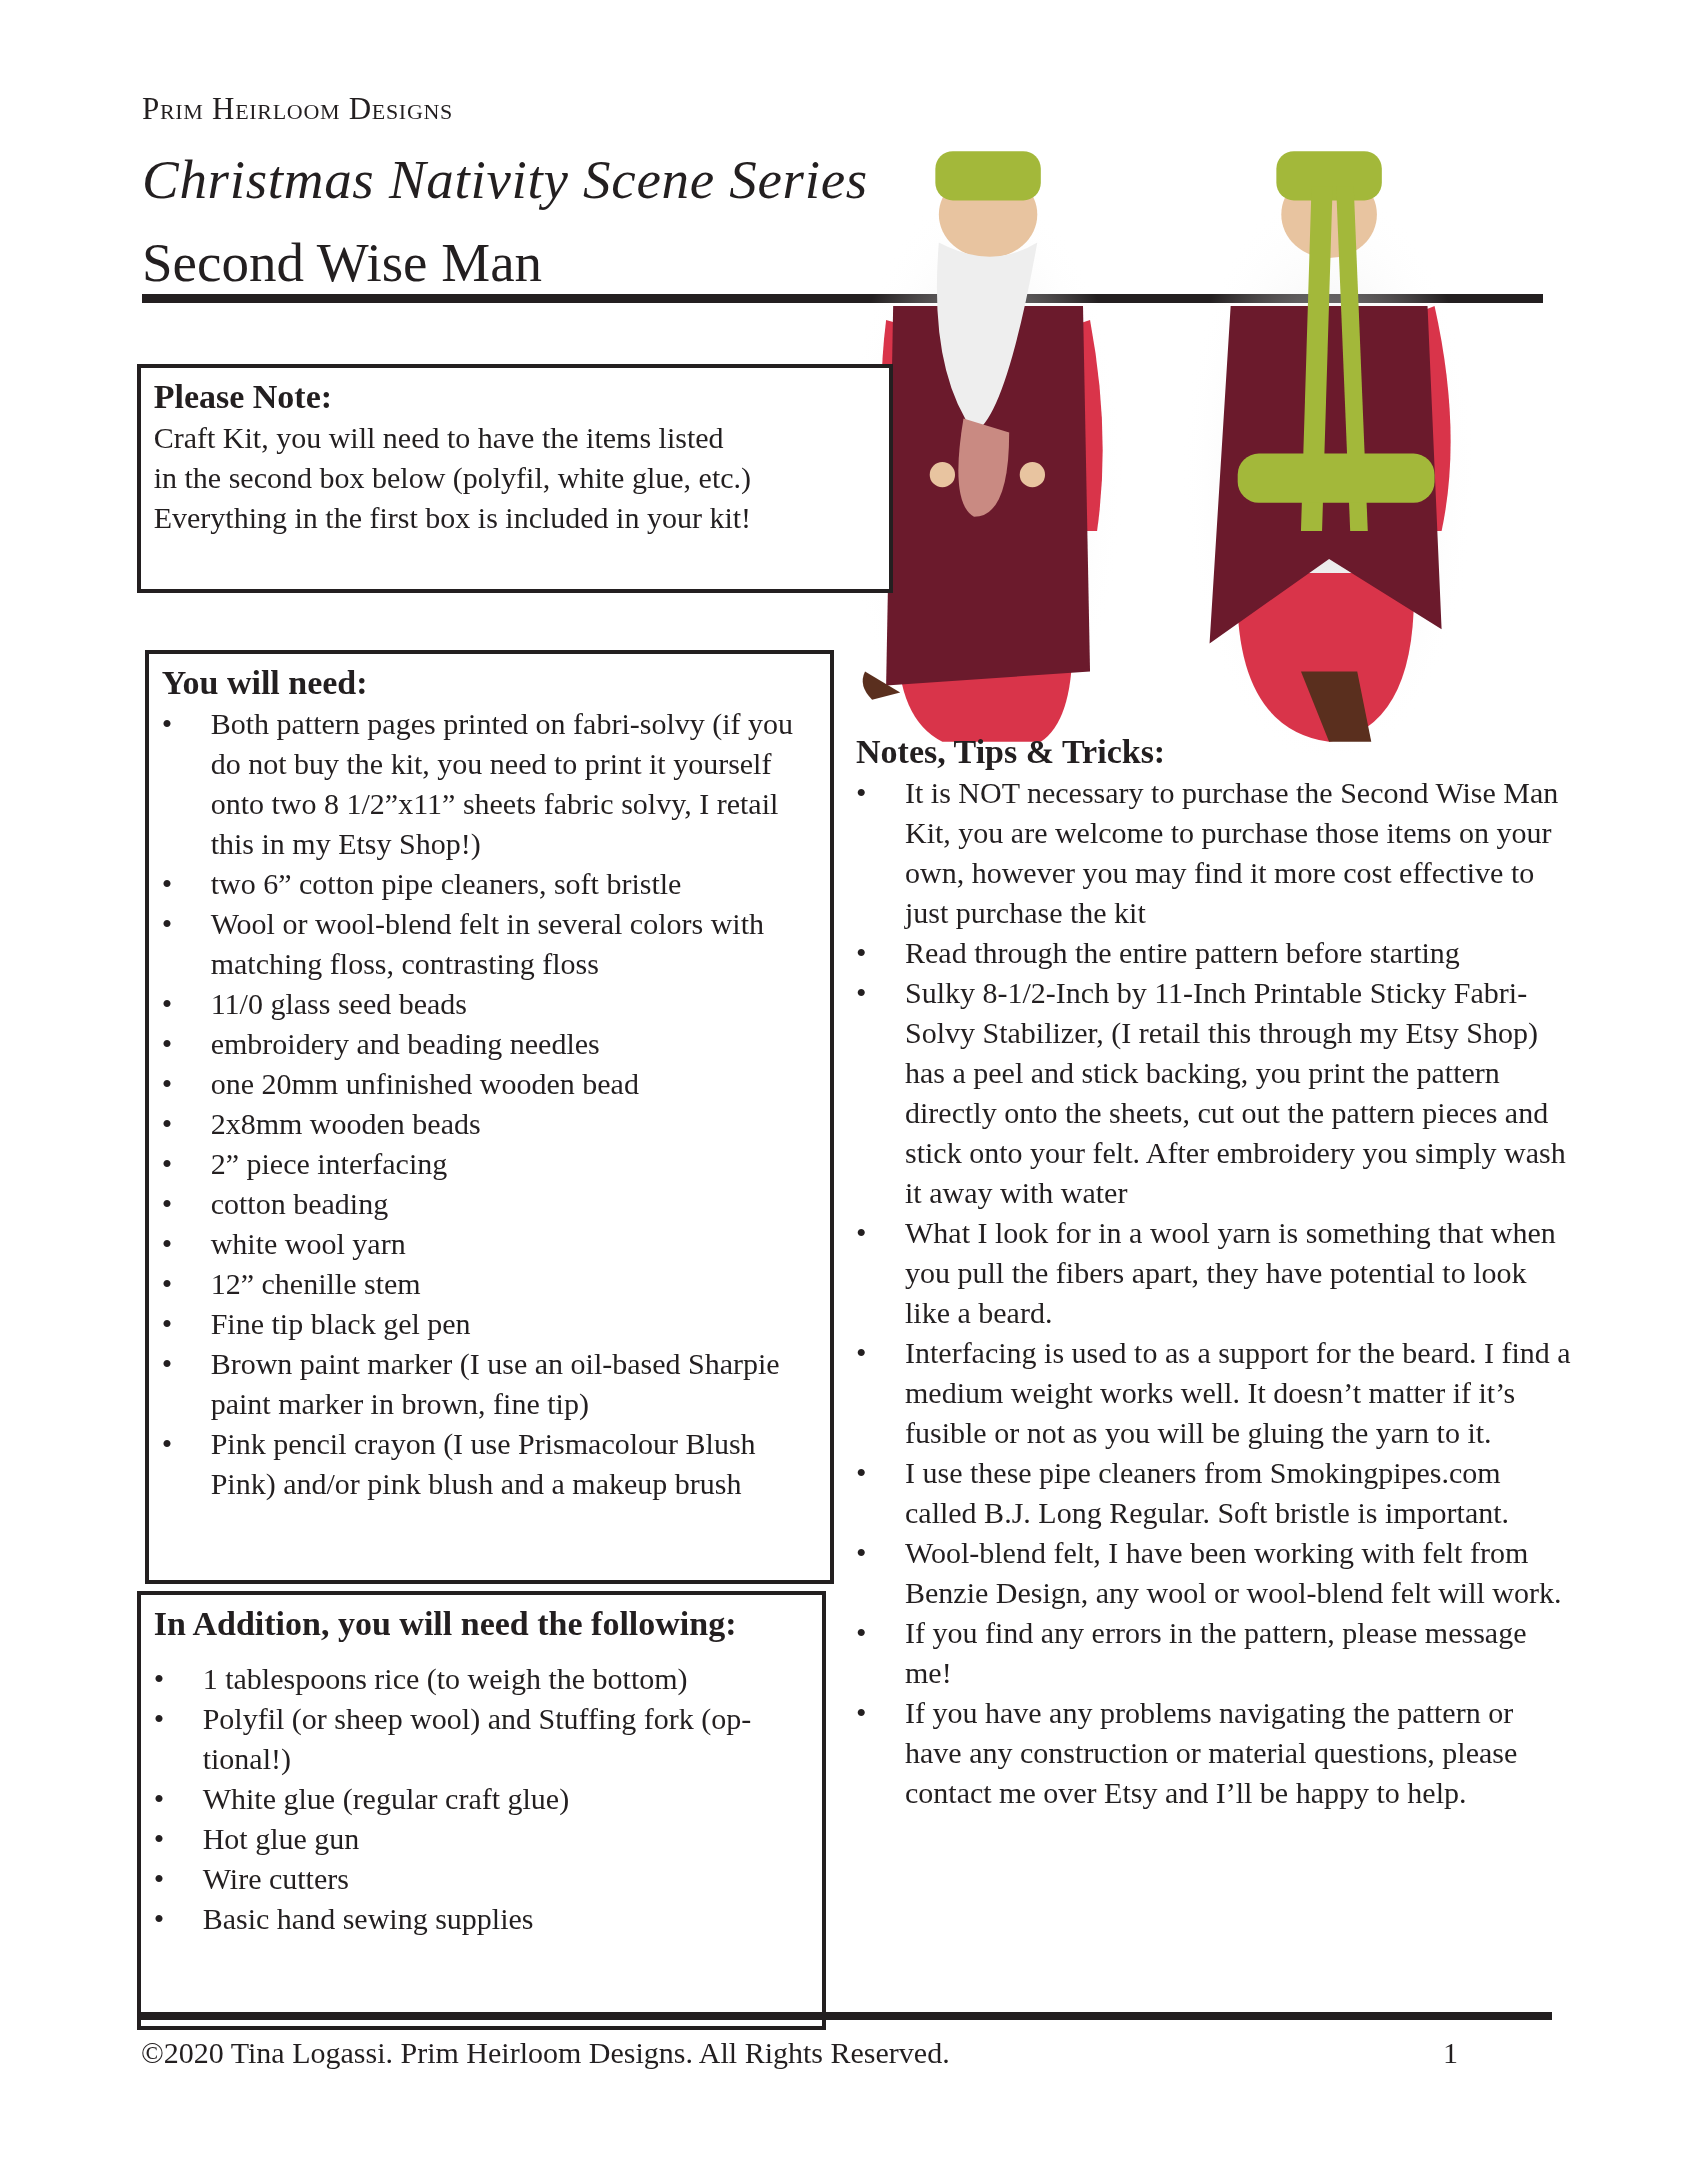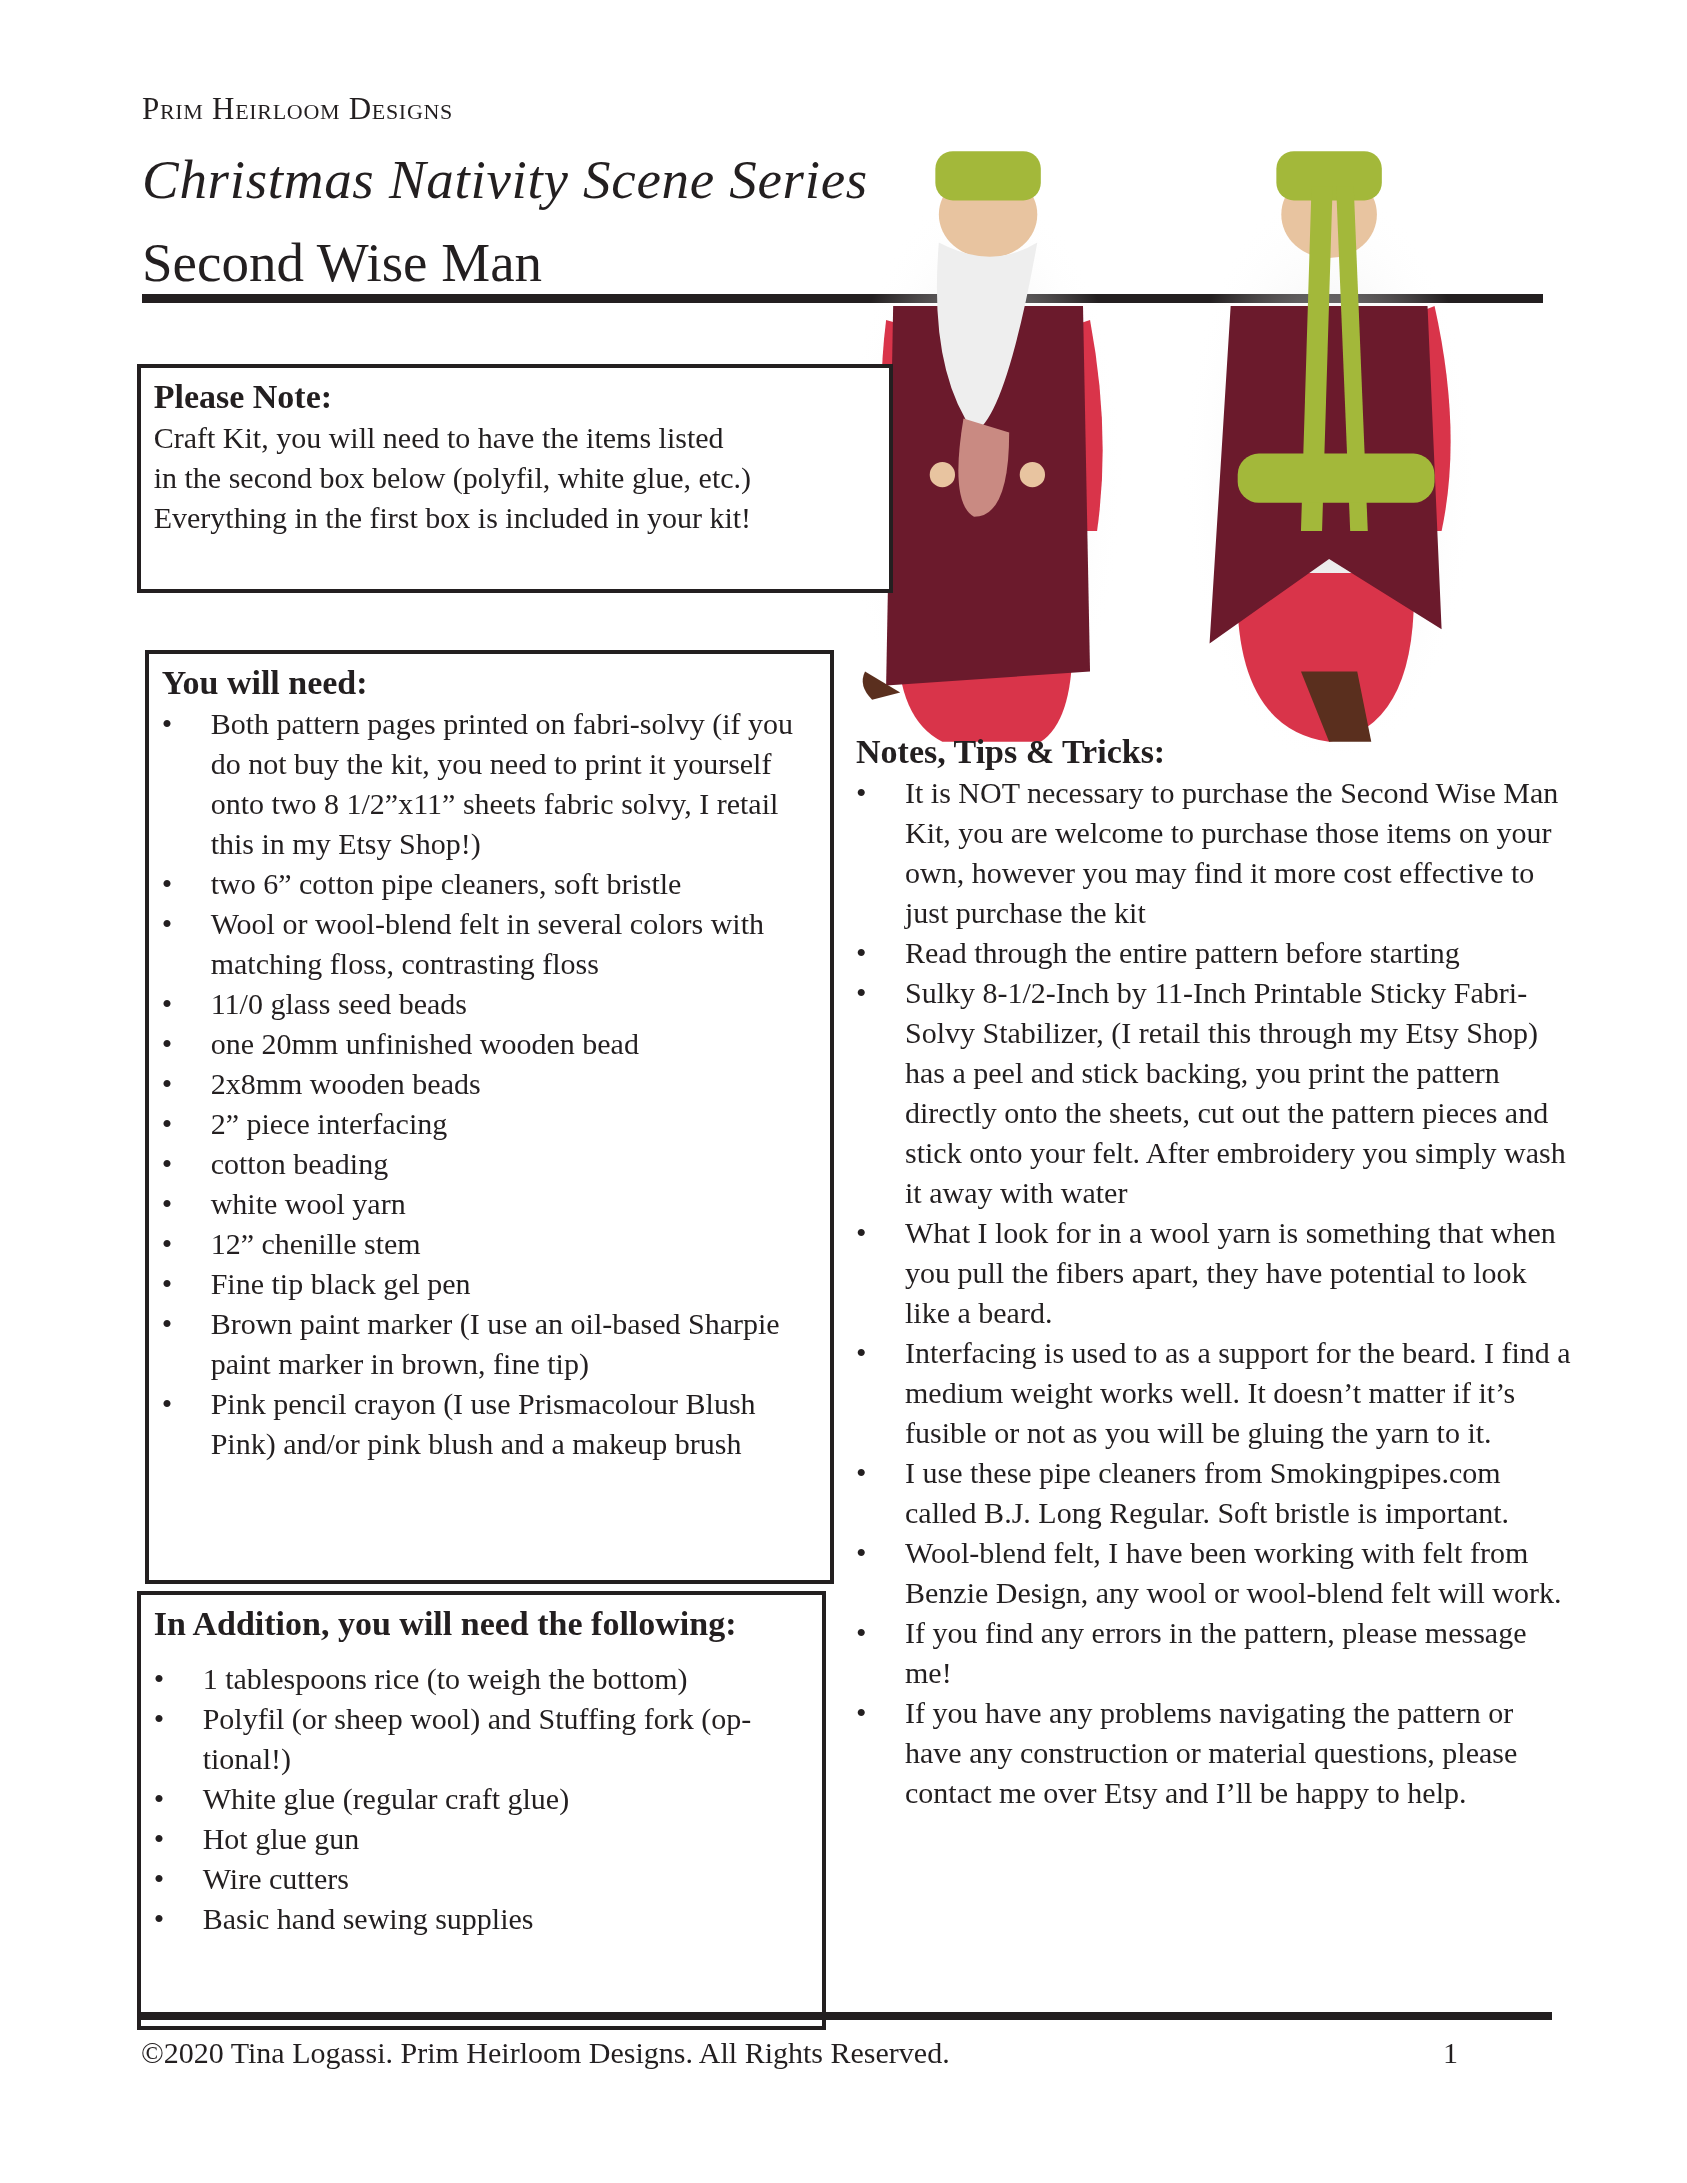--- a/index.html
+++ b/index.html
@@ -86,20 +86,21 @@
   <p>Everything in the first box is included in your kit!</p>
 </div>
 
 <div class="box need-box">
   <h2>You will need:</h2>
   <ul class="bl">
     <li>Both pattern pages printed on fabri-solvy (if you do not buy the kit, you need to print it yourself onto two 8 1/2”x11” sheets fabric solvy, I retail this in my Etsy Shop!)</li>
     <li>two 6” cotton pipe cleaners, soft bristle</li>
     <li>Wool or wool-blend felt in several colors with matching floss, contrasting floss</li>
     <li>11/0 glass seed beads</li>
+    <li>embroidery and beading needles</li>
     <li>one 20mm unfinished wooden bead</li>
     <li>2x8mm wooden beads</li>
     <li>2” piece interfacing</li>
     <li>cotton beading</li>
     <li>white wool yarn</li>
     <li>12” chenille stem</li>
     <li>Fine tip black gel pen</li>
     <li>Brown paint marker (I use an oil-based Sharpie paint marker in brown, fine tip)</li>
     <li>Pink pencil crayon (I use Prismacolour Blush Pink) and/or pink blush and a makeup brush</li>
   </ul>

